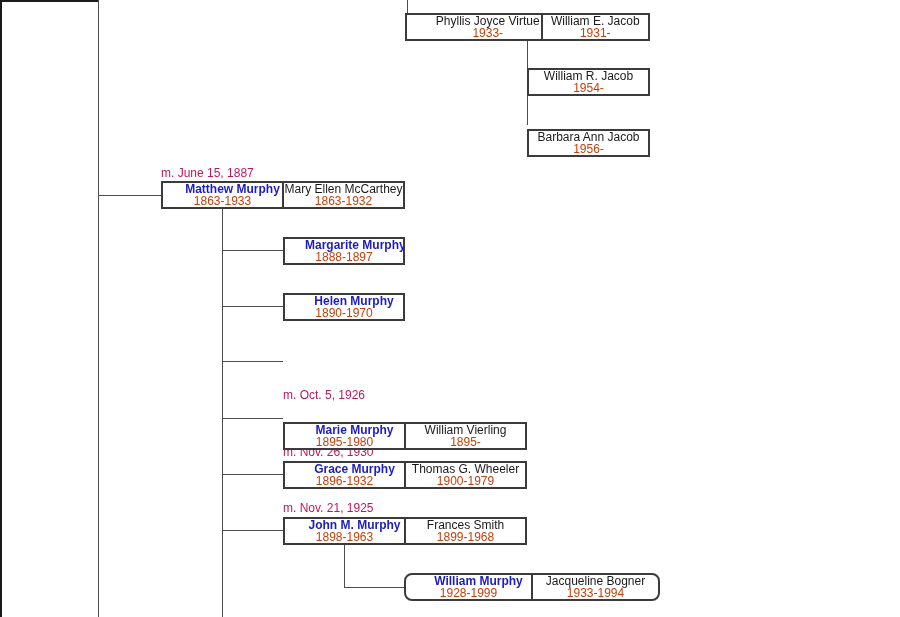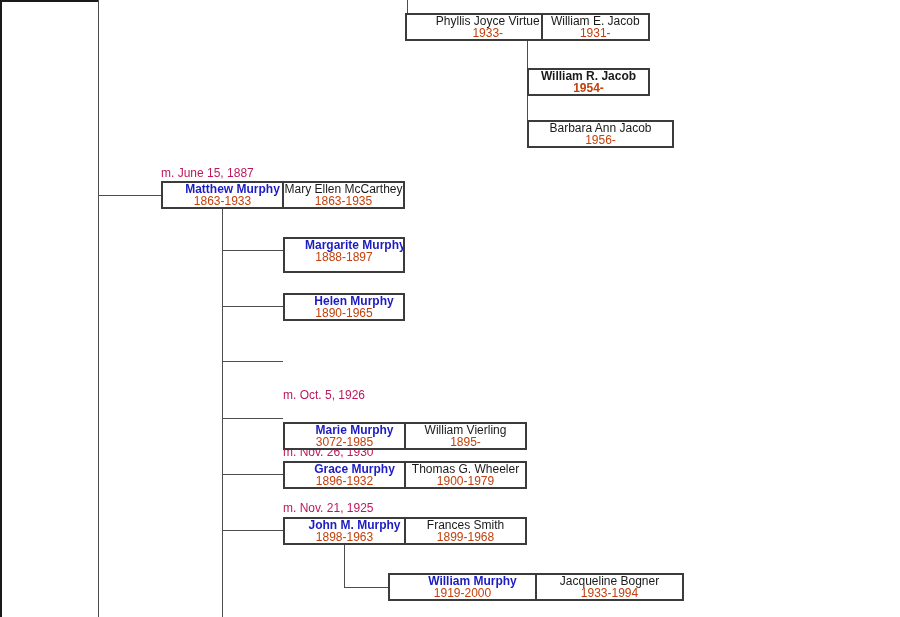--- a/index.html
+++ b/index.html
@@ -56,30 +56,30 @@
   #stub-margarite { left: 223px; top: 250px; width: 60px; height: 1px; }
   #stub-helen     { left: 223px; top: 306px; width: 60px; height: 1px; }
   #stub-joseph    { left: 223px; top: 361px; width: 60px; height: 1px; }
   #stub-marie     { left: 223px; top: 418px; width: 60px; height: 1px; }
   #stub-grace     { left: 223px; top: 474px; width: 60px; height: 1px; }
   #stub-john      { left: 223px; top: 530px; width: 60px; height: 1px; }
   #william-drop   { left: 344px; top: 544px; width: 1px;  height: 44px; }
   #william-stub   { left: 344px; top: 587px; width: 60px; height: 1px; }
 
   #box-virtue-jacob      { left: 405px; top: 13px;  width: 245px; height: 28px; padding-left: 28px; }
-  #box-william-r-jacob   { left: 527px; top: 68px;  width: 123px; height: 28px; font-weight: bold; }
-  #box-barbara-ann-jacob { left: 527px; top: 120px; width: 147px; height: 28px; }
+  #box-william-r-jacob   { left: 527px; top: 68px;  width: 123px; height: 28px; }
+  #box-barbara-ann-jacob { left: 527px; top: 129px; width: 123px; height: 28px; }
   #box-matthew-mary      { left: 161px; top: 181px; width: 244px; height: 28px; }
-  #box-margarite         { left: 283px; top: 237px; width: 122px; height: 36px; }
+  #box-margarite         { left: 283px; top: 237px; width: 122px; height: 28px; }
   #box-helen             { left: 283px; top: 293px; width: 122px; height: 28px; }
   #box-joseph            { left: 283px; top: 348px; width: 122px; height: 28px; }
   #box-marie-william     { left: 283px; top: 422px; width: 244px; height: 28px; }
   #box-grace-thomas      { left: 283px; top: 461px; width: 244px; height: 28px; }
   #box-john-frances      { left: 283px; top: 517px; width: 244px; height: 28px; }
-  #box-william-jacqueline{ left: 388px; top: 573px; width: 296px; height: 28px; }
+  #box-william-jacqueline{ left: 404px; top: 573px; width: 256px; height: 28px; border-radius: 8px; }
 
   #label-june { left: 161px; top: 167px; }
   #label-oct  { left: 283px; top: 389px; }
   #label-jul  { left: 283px; top: 446px; }
   #label-nov  { left: 283px; top: 502px; }
 </style>
 </head>
 <body>
 
 <div id="stage">
@@ -130,43 +130,43 @@
     </div>
   </div>
 
   <div class="pbox" id="box-matthew-mary">
     <div class="cell">
       <span class="pname primary">Matthew Murphy</span>
       <span class="pdates">1863-1933</span>
     </div>
     <div class="cell">
       <span class="pname">Mary Ellen McCarthey</span>
-      <span class="pdates">1863-1935</span>
+      <span class="pdates">1863-1932</span>
     </div>
   </div>
 
   <div class="pbox" id="box-margarite">
     <div class="cell">
       <span class="pname primary">Margarite Murphy</span>
       <span class="pdates">1888-1897</span>
     </div>
   </div>
 
   <div class="pbox" id="box-helen">
     <div class="cell">
       <span class="pname primary">Helen Murphy</span>
-      <span class="pdates">1890-1965</span>
+      <span class="pdates">1890-1970</span>
     </div>
   </div>
 
 
   <div class="pbox" id="box-marie-william">
     <div class="cell">
       <span class="pname primary">Marie Murphy</span>
-      <span class="pdates">3072-1985</span>
+      <span class="pdates">1895-1980</span>
     </div>
     <div class="cell">
       <span class="pname">William Vierling</span>
       <span class="pdates">1895-</span>
     </div>
   </div>
 
   <div class="pbox" id="box-grace-thomas">
     <div class="cell">
       <span class="pname primary">Grace Murphy</span>
@@ -185,21 +185,21 @@
     </div>
     <div class="cell">
       <span class="pname">Frances Smith</span>
       <span class="pdates">1899-1968</span>
     </div>
   </div>
 
   <div class="pbox" id="box-william-jacqueline">
     <div class="cell">
       <span class="pname primary">William Murphy</span>
-      <span class="pdates">1919-2000</span>
+      <span class="pdates">1928-1999</span>
     </div>
     <div class="cell">
       <span class="pname">Jacqueline Bogner</span>
       <span class="pdates">1933-1994</span>
     </div>
   </div>
 
 </div>
 
 </body></html>

